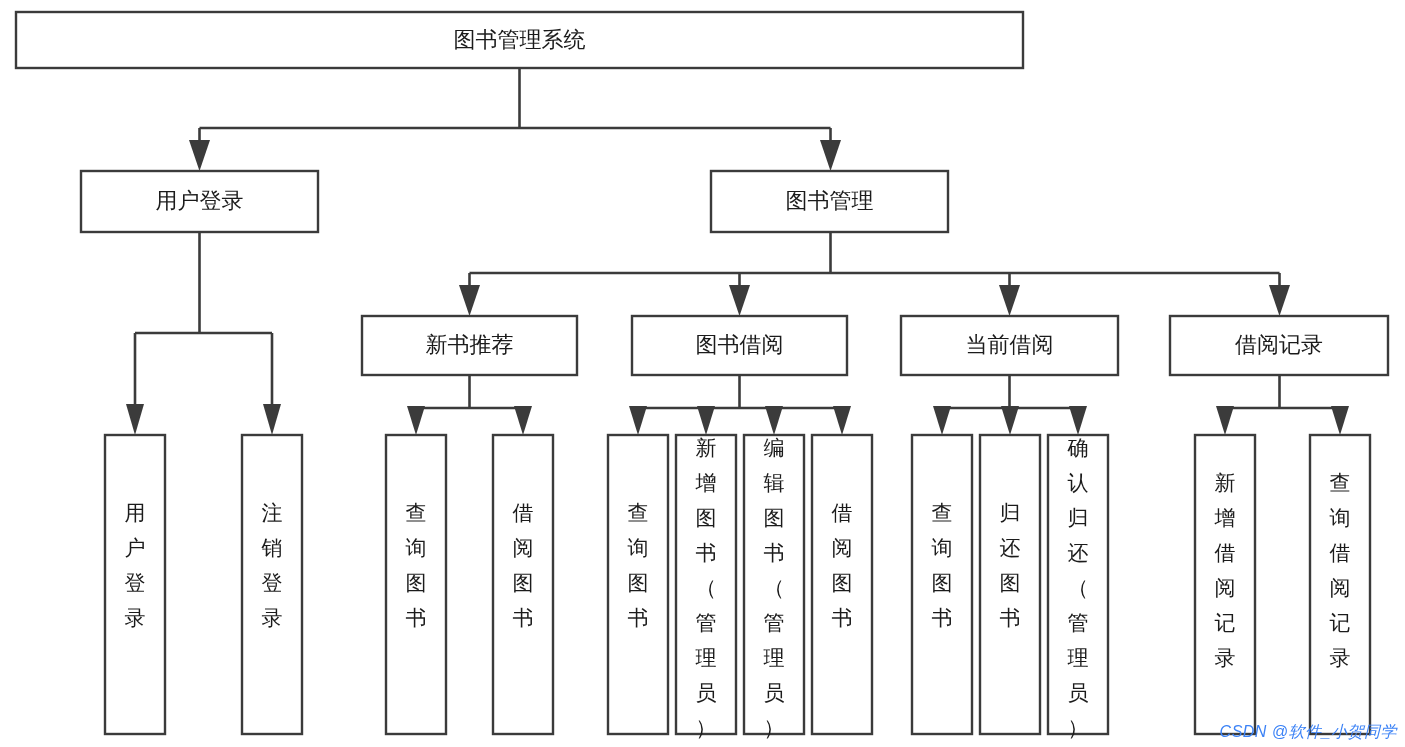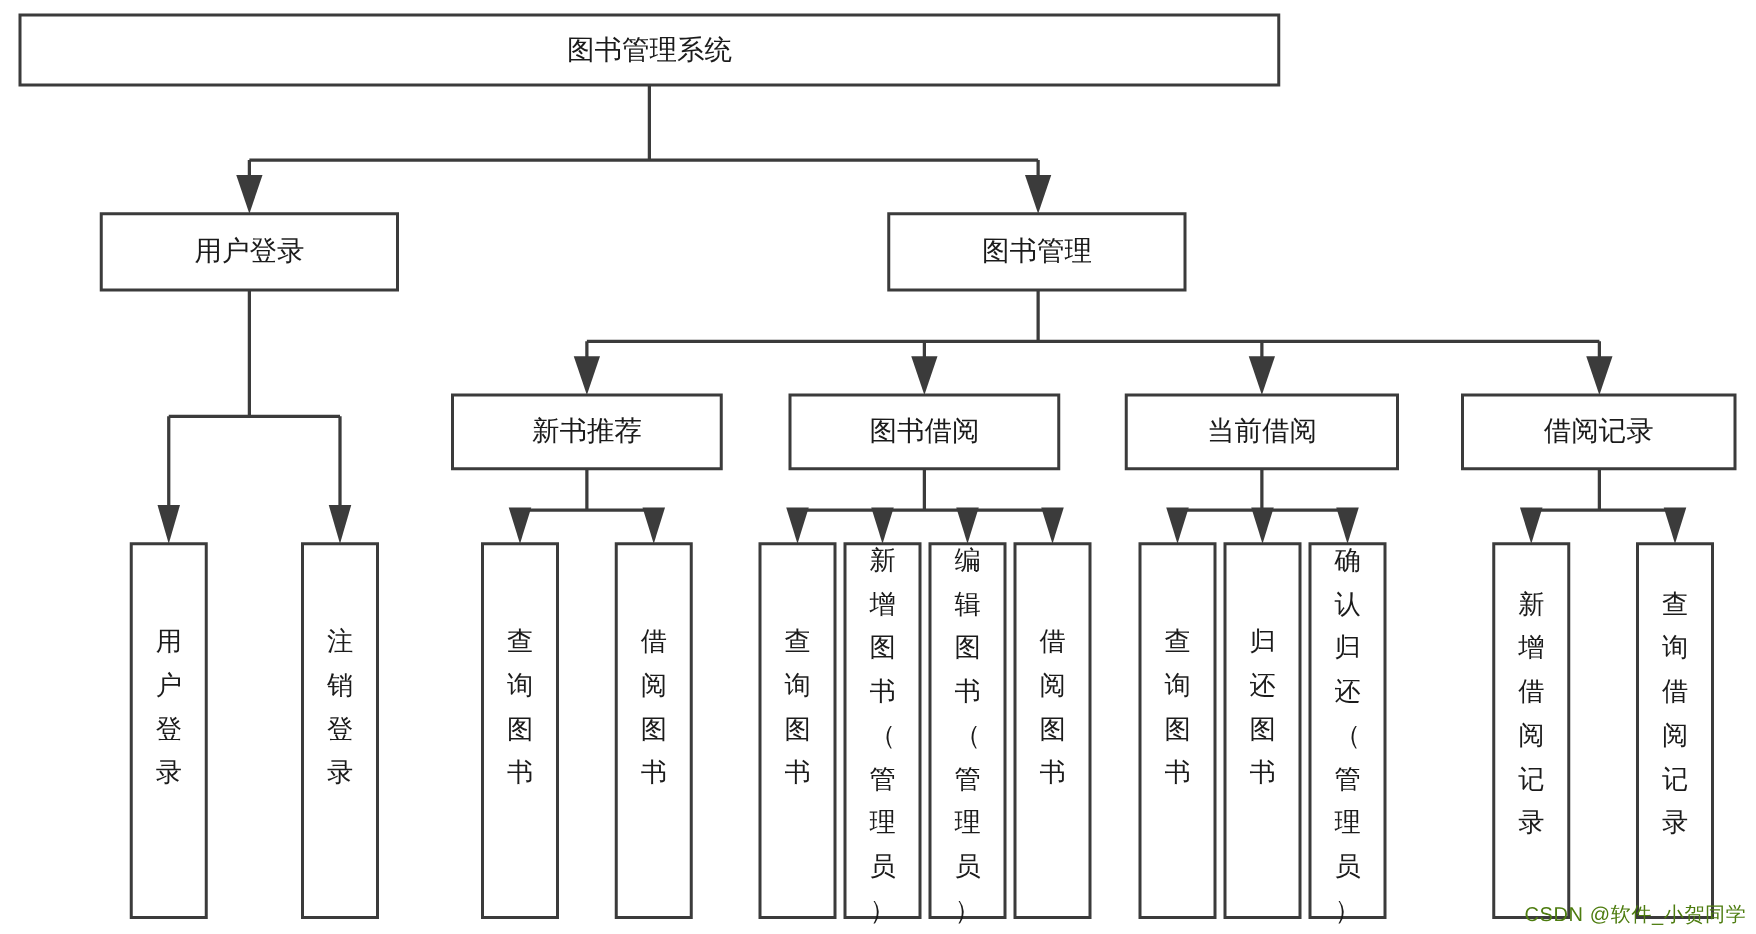--- a/index.html
+++ b/index.html
@@ -46,24 +46,25 @@
     font-family: "Liberation Sans", "DejaVu Sans", sans-serif;
     font-size: 21px;
     text-anchor: middle;
   }
   .watermark {
     position: absolute;
     right: 8px;
     bottom: 4px;
     font-family: "Liberation Sans", "DejaVu Sans", sans-serif;
     font-size: 16px;
-    color: #4d7c0f;
+    color: #3b82f6;
     letter-spacing: 0.5px;
     white-space: nowrap;
     pointer-events: none;
+    font-style: italic;
   }
 </style>
 </head>
 <body>
 
 <svg id="diagram" viewBox="0 0 1405 747">
 
   <g>
 
     <path class="connector" d="M519.5 68 L519.5 128"></path>

